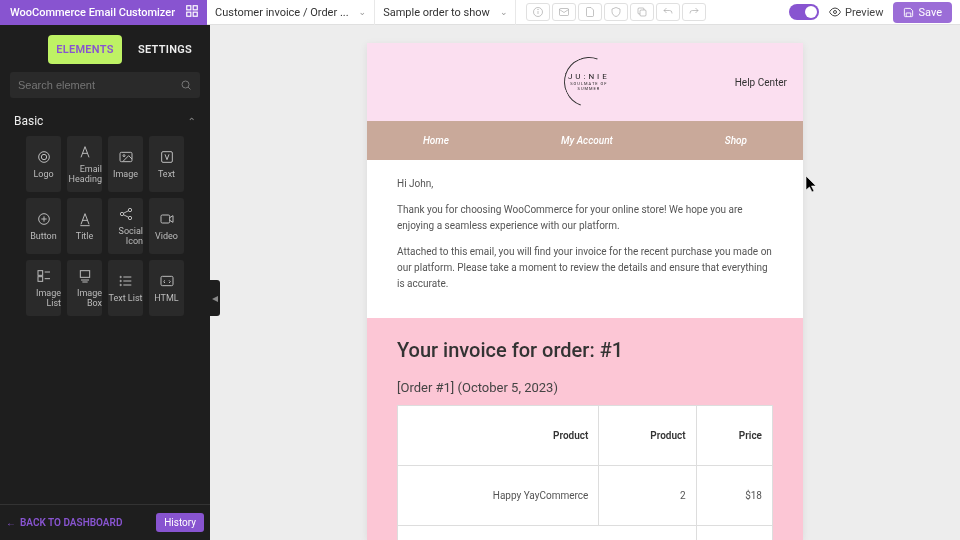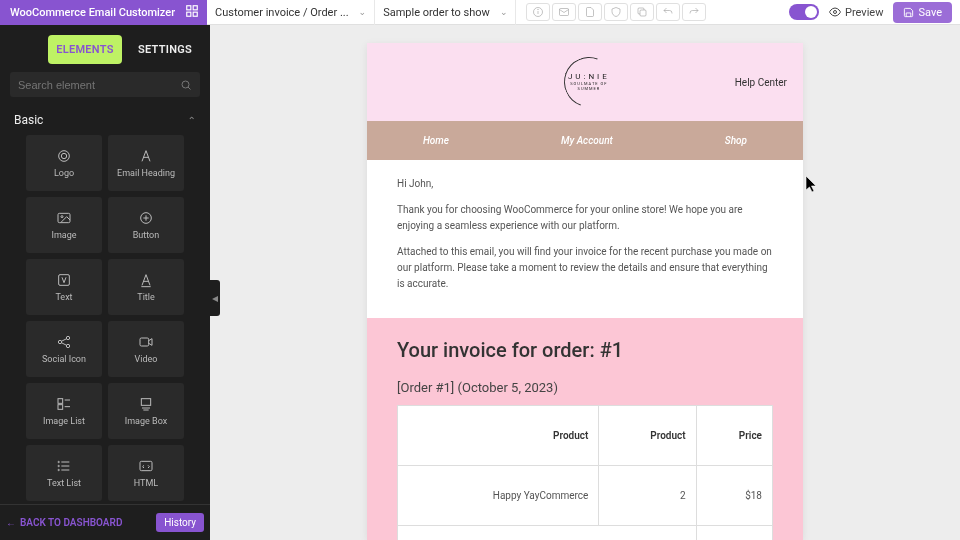--- a/index.html
+++ b/index.html
@@ -21,21 +21,21 @@
 
   .main { display:flex; height: calc(540px - 25px); }
   .sidebar { width: 210px; background:#1e1e1e; color:#ccc; display:flex; flex-direction:column; position:relative;}
   .tabs { display:flex; padding:10px 8px 8px; gap:6px;}
   .tab { flex:1; text-align:center; font-size:11px; padding:8px 0; color:#eee; cursor:pointer; font-weight:600; letter-spacing:0.3px;}
   .tab.active { background:#bef264; color:#8854d0; border-radius:4px;margin-left:40px;}
   .search { margin:0 10px 8px; height:26px; background:#2a2a2a; border-radius:3px; display:flex; align-items:center; padding:0 8px; color:#666;}
   .search input { background:transparent; border:none; outline:none; color:#888; font-size:11px; flex:1;}
   .section-head { padding:8px 14px; font-size:12px; color:#eee; display:flex; align-items:center; justify-content:space-between; cursor:pointer;}
   .section-head .chev2 { color:#888; font-size:10px;}
-  .el-grid { display:grid; grid-template-columns:1fr 1fr; gap:6px; padding:0 26px 10px; overflow-y:auto;text-align:right; }
+  .el-grid { display:grid; grid-template-columns:1fr 1fr 1fr 1fr; gap:6px; padding:0 26px 10px; overflow-y:auto;text-align:right; }
   .el { background:#2a2a2a; height:56px; border-radius:3px; display:flex; flex-direction:column; align-items:center; justify-content:center; gap:4px; color:#bbb; cursor:grab; font-size:9px;}
   .el svg { width:16px; height:16px; stroke:#bbb; fill:none; stroke-width:1.5;}
   .sidebar-bottom { margin-top:auto; display:flex; align-items:center; padding:8px 6px; border-top:1px solid #333;}
   .back { color:#8854d0; font-size:10px; font-weight:600; display:flex; align-items:center; gap:4px; cursor:pointer;}
   .history { margin-left:auto; background:#8854d0; color:#fff; font-size:10px; padding:4px 8px; border-radius:3px; cursor:pointer;}
   .collapse-handle { position:absolute; right:-10px; top:255px; width:10px; height:36px; background:#1e1e1e; border-radius:0 3px 3px 0; display:flex; align-items:center; justify-content:center; color:#888; cursor:pointer;}
 
   .canvas { flex:1; background:#ededed; overflow-y:auto; display:flex; justify-content:center; padding-top:18px;}
   .email { width:436px; background:#fff; box-shadow:0 2px 8px rgba(0,0,0,0.08);}
   .email-header { background:#fbdff0; padding:14px 16px; display:flex; align-items:center; justify-content:space-between;}
@@ -178,32 +178,32 @@
       <div class="el">
           <svg viewBox="0 0 24 24">
             <rect x="3" y="5" width="18" height="14" rx="2"></rect>
             <circle cx="9" cy="10" r="1.5"></circle>
             <path d="M21 15l-5-5-8 8"></path>
           </svg>
           <span>Image</span>
         </div>
       <div class="el">
           <svg viewBox="0 0 24 24">
+            <rect x="4" y="4" width="16" height="16" rx="2"></rect>
+            <path d="M9 8l3 8 3-8"></path>
+          </svg>
+          <span>Text</span>
+        </div>
+      <div class="el">
+          <svg viewBox="0 0 24 24">
             <circle cx="12" cy="12" r="8"></circle>
             <line x1="12" y1="8" x2="12" y2="16"></line>
             <line x1="8" y1="12" x2="16" y2="12"></line>
           </svg>
           <span>Button</span>
-        </div>
-      <div class="el">
-          <svg viewBox="0 0 24 24">
-            <rect x="4" y="4" width="16" height="16" rx="2"></rect>
-            <path d="M9 8l3 8 3-8"></path>
-          </svg>
-          <span>Text</span>
         </div>
       <div class="el">
           <svg viewBox="0 0 24 24">
             <path d="M6 20L12 4l6 16M8 14h8"></path>
             <line x1="5" y1="22" x2="19" y2="22"></line>
           </svg>
           <span>Title</span>
         </div>
       <div class="el">
           <svg viewBox="0 0 24 24">

